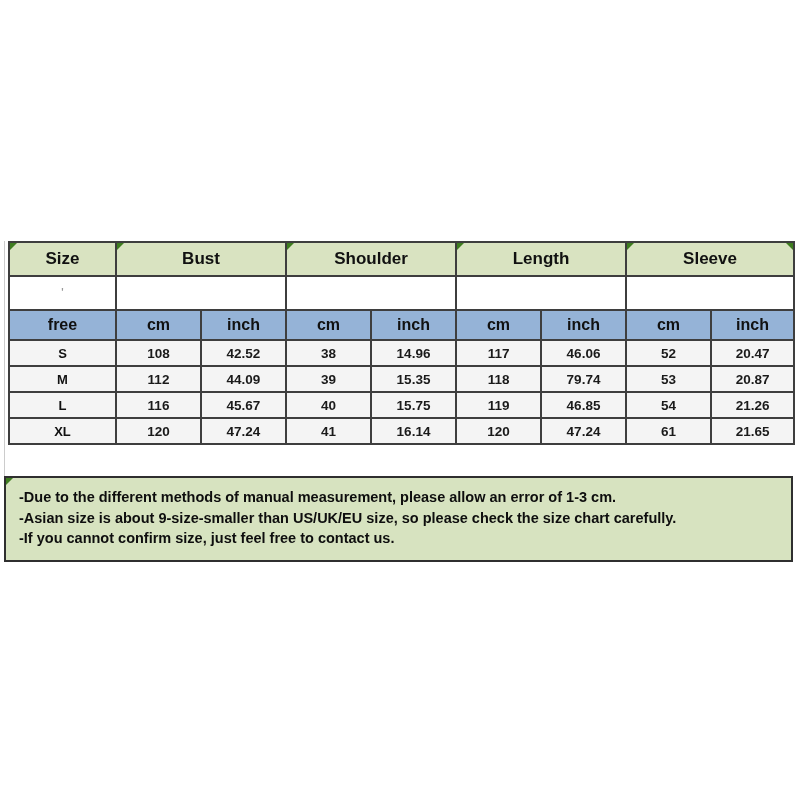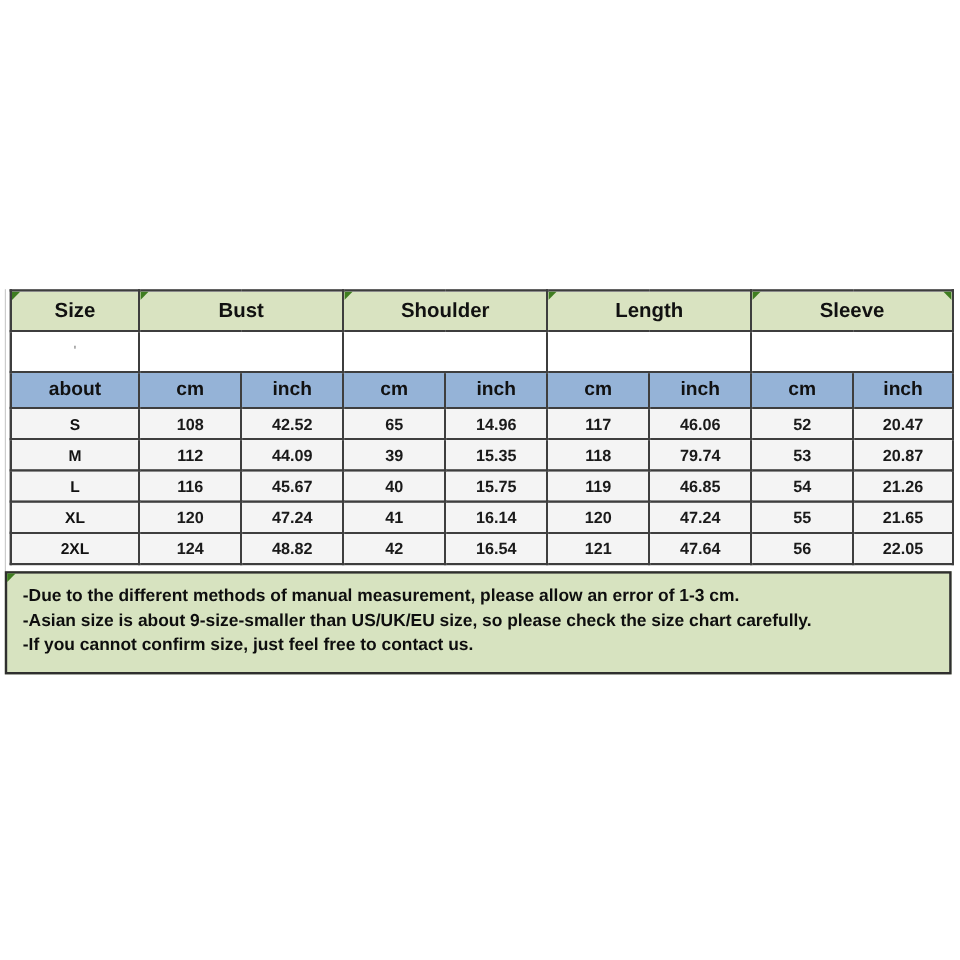--- a/index.html
+++ b/index.html
@@ -96,36 +96,36 @@
 
     <tr class="empty-row">
       <td><span class="stray">'</span></td>
       <td colspan="2"></td>
       <td colspan="2"></td>
       <td colspan="2"></td>
       <td colspan="2"></td>
     </tr>
 
     <tr class="unit-row">
-      <th>about</th>
+      <th>free</th>
       <th>cm</th>
       <th>inch</th>
       <th>cm</th>
       <th>inch</th>
       <th>cm</th>
       <th>inch</th>
       <th>cm</th>
       <th>inch</th>
     </tr>
 
     <tr class="data-row">
       <th>S</th>
       <td>108</td>
       <td>42.52</td>
-      <td>65</td>
+      <td>38</td>
       <td>14.96</td>
       <td>117</td>
       <td>46.06</td>
       <td>52</td>
       <td>20.47</td>
     </tr>
 
     <tr class="data-row">
       <th>M</th>
       <td>112</td>
@@ -151,35 +151,24 @@
     </tr>
 
     <tr class="data-row">
       <th>XL</th>
       <td>120</td>
       <td>47.24</td>
       <td>41</td>
       <td>16.14</td>
       <td>120</td>
       <td>47.24</td>
-      <td>55</td>
+      <td>61</td>
       <td>21.65</td>
     </tr>
 
-    <tr class="data-row">
-      <th>2XL</th>
-      <td>124</td>
-      <td>48.82</td>
-      <td>42</td>
-      <td>16.54</td>
-      <td>121</td>
-      <td>47.64</td>
-      <td>56</td>
-      <td>22.05</td>
-    </tr>
   </tbody>
     </table>
 </div>
 
 <div class="notes-box">
   <i class="tri"></i>
   <div class="note-line">-Due to the different methods of manual measurement, please allow an error of 1-3 cm.</div>
   <div class="note-line">-Asian size is about  9-size-smaller than US/UK/EU size, so please check the size chart carefully.</div>
   <div class="note-line">-If you cannot confirm size, just feel free to contact us.</div>
 </div>

